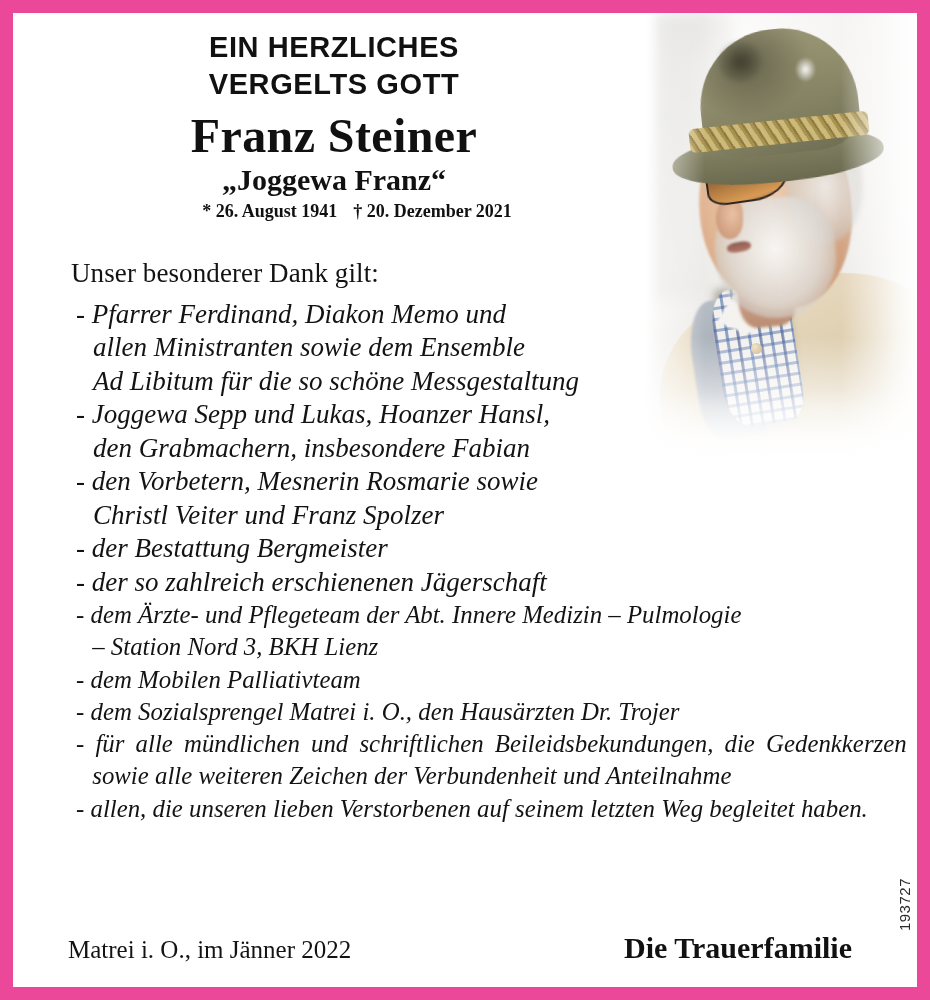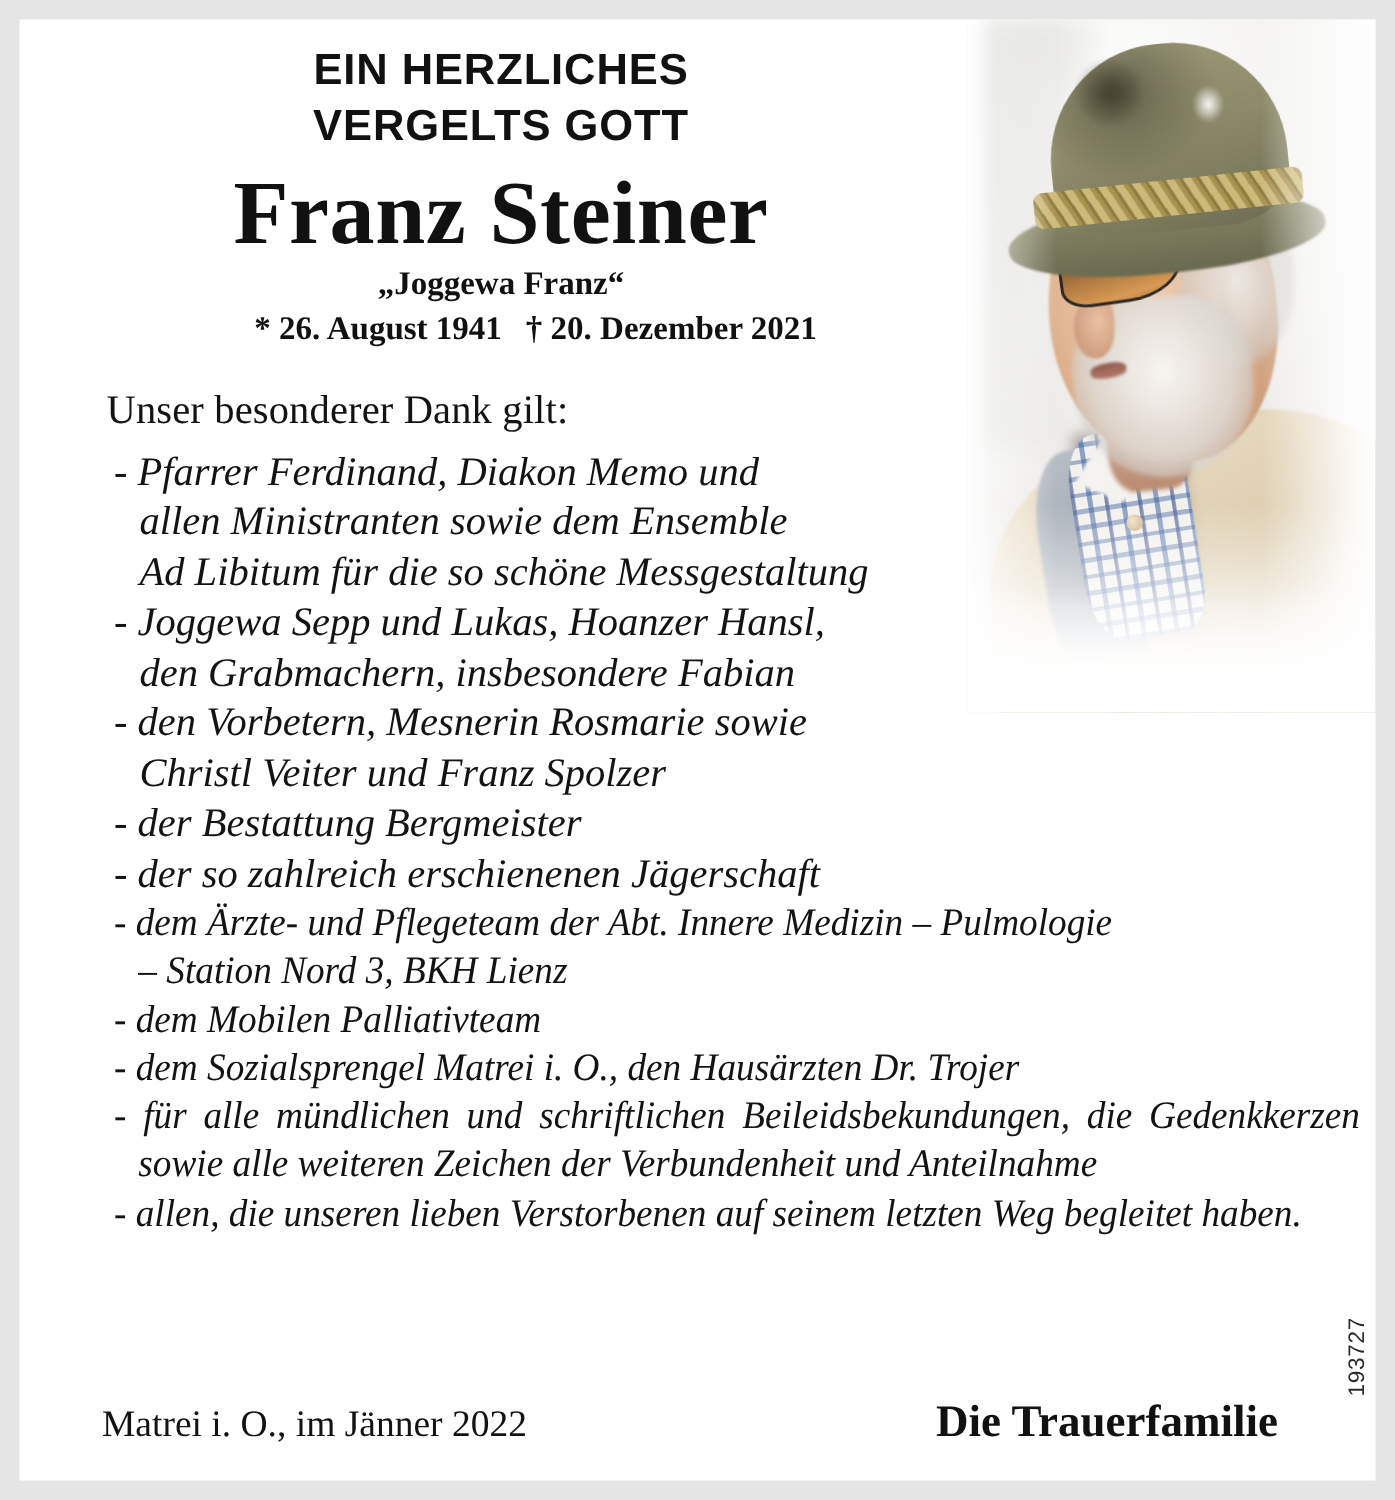--- a/index.html
+++ b/index.html
@@ -13,21 +13,21 @@
     font-family: "Liberation Serif", "DejaVu Serif", serif;
     overflow: hidden;
   }
 
   
   #notice {
     position: relative;
     width: 930px;
     height: 1000px;
     box-sizing: border-box;
-    background: #e5e5e5;
+    background: #ec4899;
     padding: 13px;
   }
   #paper {
     position: relative;
     width: 904px;
     height: 974px;
     box-sizing: border-box;
     background: #ffffff;
     overflow: hidden;
   }
@@ -336,37 +336,37 @@
     font-family: "Liberation Sans", sans-serif;
     font-weight: bold;
     font-size: 29px;
     letter-spacing: 0.6px;
     color: #111111;
     line-height: 1.27;
   }
   #deceased-name {
     font-family: "Liberation Serif", serif;
     font-weight: bold;
-    font-size: 60px;
+    font-size: 48px;
     line-height: 1.05;
     color: #111111;
     margin-top: 8px;
     letter-spacing: 0.4px;
   }
   #nickname {
     font-family: "Liberation Serif", serif;
     font-weight: bold;
-    font-size: 22px;
+    font-size: 30px;
     color: #111111;
     margin-top: 2px;
   }
   #life-dates {
     font-family: "Liberation Serif", serif;
     font-weight: bold;
-    font-size: 22px;
+    font-size: 18px;
     color: #111111;
     margin-top: 4px;
     white-space: nowrap;
     padding-left: 46px;
   }
   #life-dates .gap { display:inline-block; width: 16px; }
 
   
   #thanks-intro {
     position: absolute;

